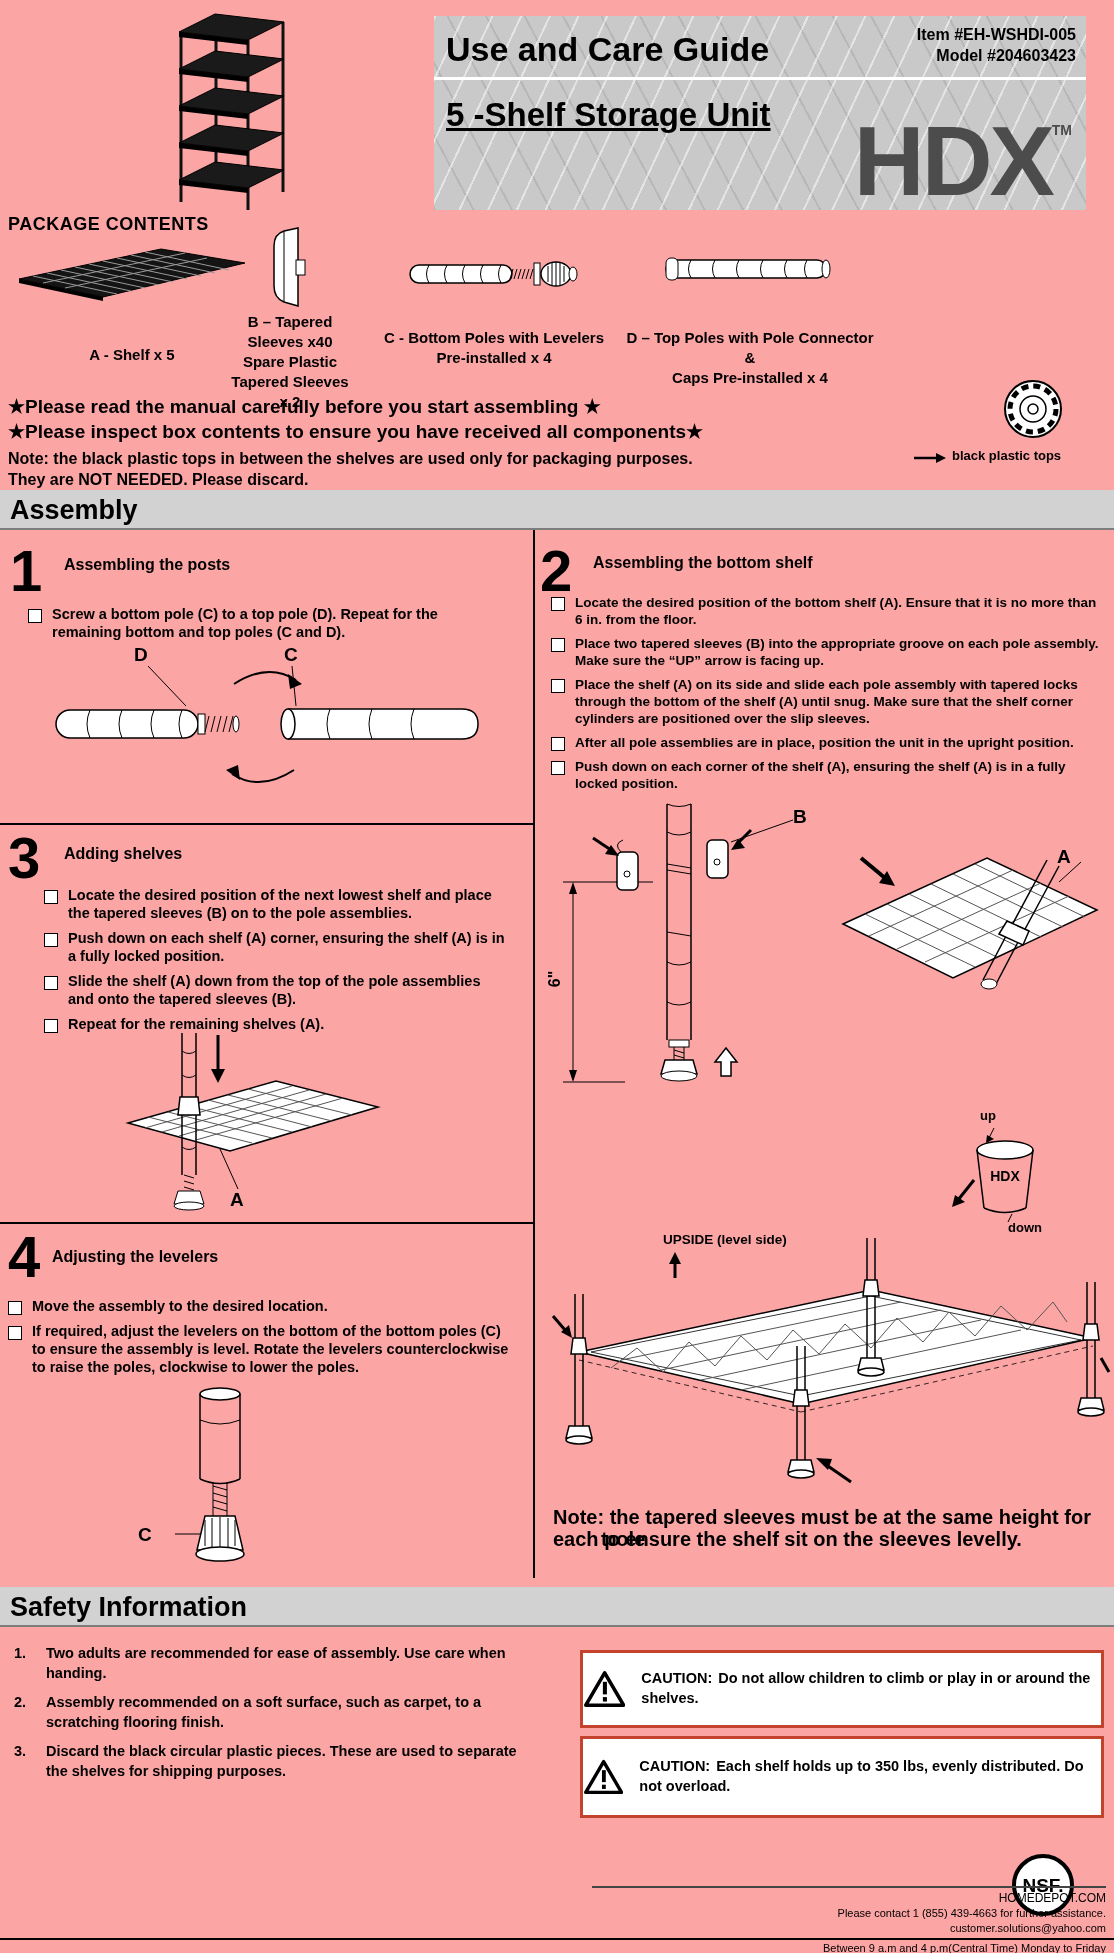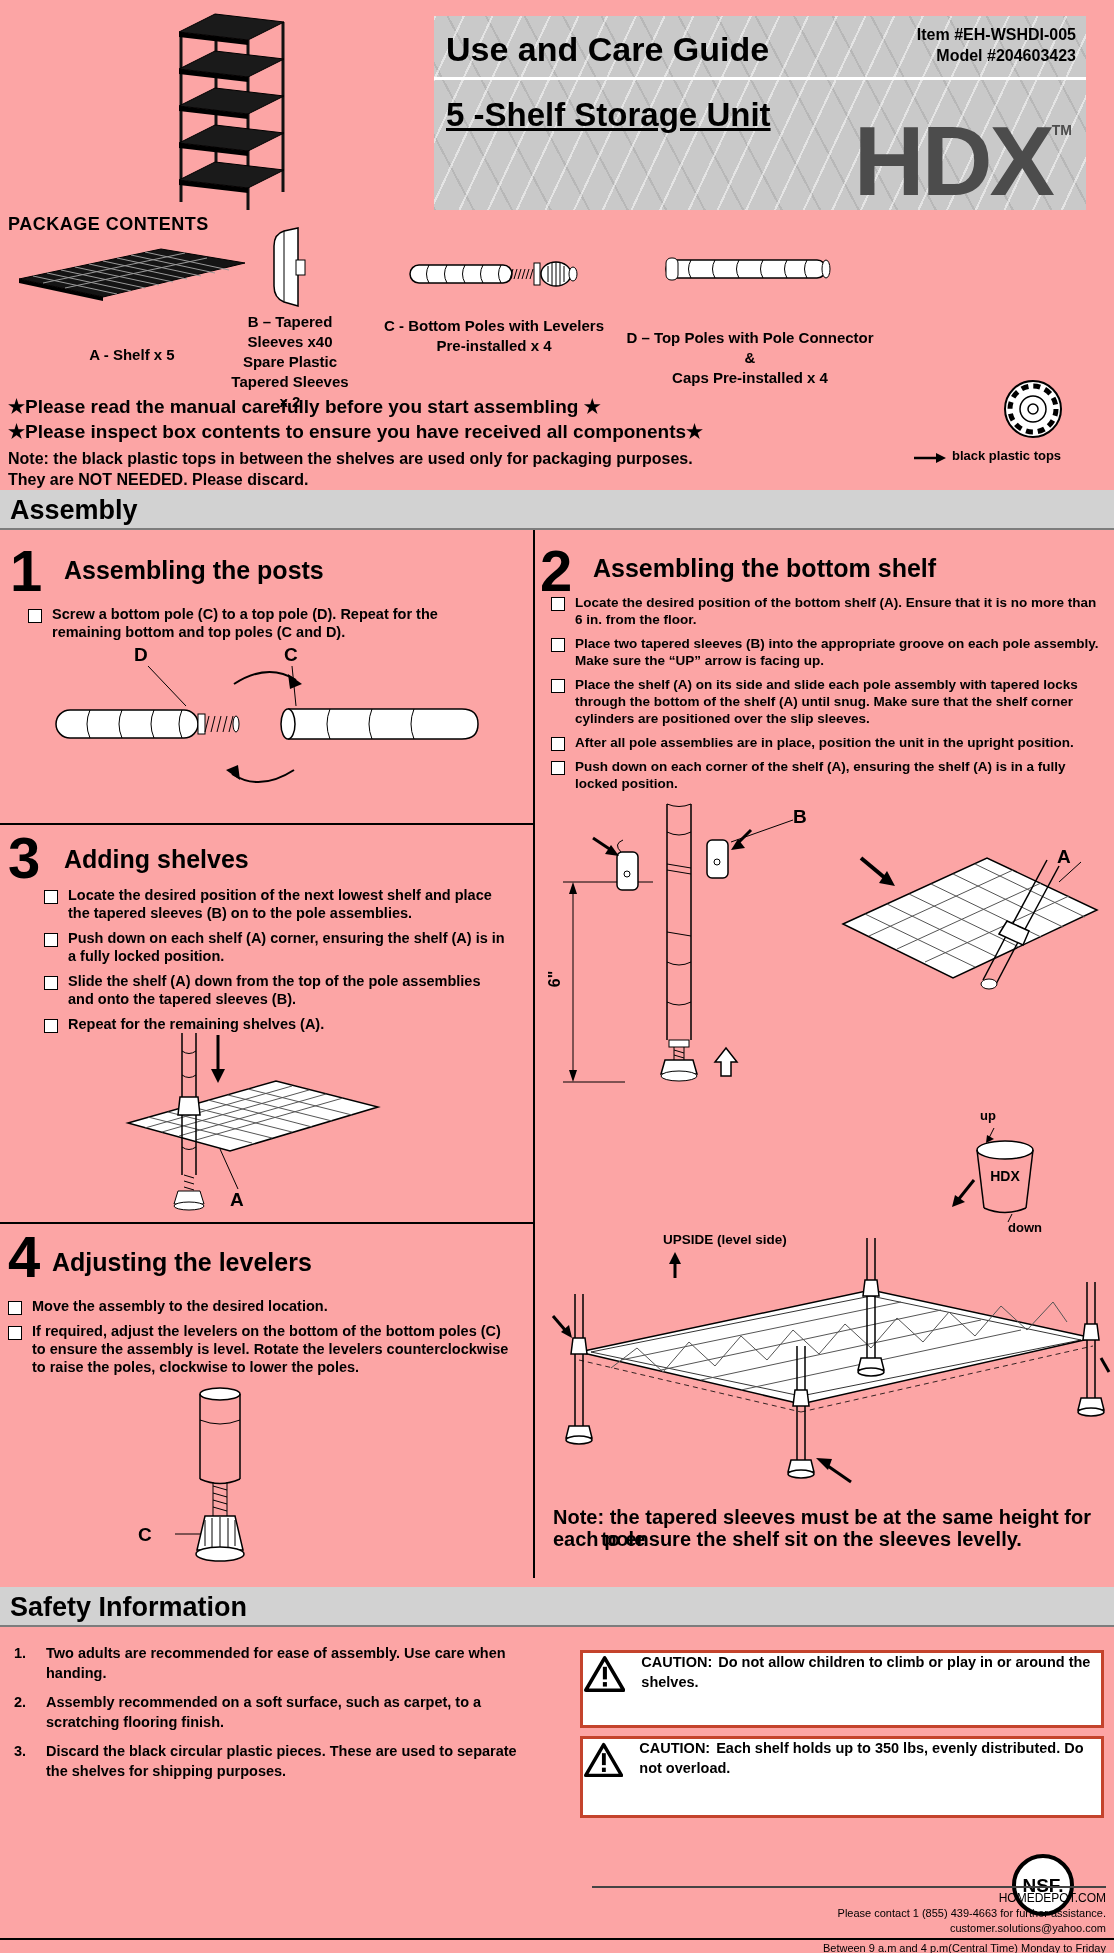--- a/index.html
+++ b/index.html
@@ -24,37 +24,37 @@
   .part svg{display:block;margin:0 auto;}
   
   .star-line{font-size:19px;font-weight:bold;line-height:25px;}
   .note-line{font-size:16px;font-weight:bold;line-height:21px;}
   
   .secbar{position:absolute;left:0;width:1114px;height:40px;background:#d2d2d2;border-bottom:2px solid #7d7d7d;
           font-size:27px;font-weight:bold;line-height:40px;padding-left:10px;box-sizing:border-box;}
   
   .step{position:absolute;}
   .step-num{position:absolute;font-size:58px;font-weight:bold;line-height:1;}
-  .step-title{position:absolute;font-size:25px;font-weight:bold;}
+  .step-title{position:absolute;font-size:16px;font-weight:bold;}
   .list{position:absolute;}
   .check-item{display:flex;gap:10px;margin-bottom:7px;}
   .checkbox{width:12px;height:12px;border:1.6px solid #000;flex:none;margin-top:3px;background:#fff;}
   .check-text{font-weight:bold;font-size:14.5px;line-height:1.24;}
   .step2 .check-text{font-size:13.5px;line-height:1.26;}
   .fig{position:absolute;}
   .fig-label{position:absolute;font-size:19px;font-weight:bold;}
   .fig-label-sm{position:absolute;font-size:13px;font-weight:bold;}
   .rot{transform:rotate(-90deg);transform-origin:center;font-size:16px;}
   .divider{position:absolute;background:#000;}
   .step-note{position:absolute;font-size:20px;font-weight:bold;line-height:22px;}
   
   .safety-item{display:flex;gap:12px;margin-bottom:10px;font-size:14.5px;font-weight:bold;line-height:1.35;}
   .safety-num{flex:none;width:20px;}
   .caution-box{position:absolute;left:580px;width:524px;border:3px solid #c4432c;box-sizing:border-box;
-               display:flex;gap:16px;padding:0 1px;background:#fff;}
+               display:flex;align-items:center;gap:16px;padding:0 1px;background:#fff;}
   .caution-text{font-size:14.5px;font-weight:bold;line-height:1.35;}
   .c-label{margin-right:6px;}
   
   .footer-text{position:absolute;right:8px;text-align:right;font-size:11px;line-height:15px;}
   .footer-site{font-size:12px;}
 </style>
 </head>
 <body>
 
 <div class="page">
@@ -133,21 +133,21 @@
   <div class="part" id="partC" style="left:378px;top:250px;width:232px;">
     <svg width="175" height="50" viewBox="0 0 175 50">
       <rect x="3" y="15" width="102" height="18" rx="9" fill="#fff" stroke="#000" stroke-width="1.5"></rect>
       <path d="M22,15 q-5,9 0,18 M40,15 q-5,9 0,18 M58,15 q-5,9 0,18 M76,15 q-5,9 0,18 M94,15 q-5,9 0,18" fill="none" stroke="#000"></path>
       <path d="M106,19 l-3,10 M110,19 l-3,10 M114,19 l-3,10 M118,19 l-3,10 M122,19 l-3,10 M126,19 l-3,10" stroke="#000"></path>
       <rect x="127" y="13" width="6" height="22" fill="#fff" stroke="#000"></rect>
       <ellipse cx="149" cy="24" rx="15" ry="12" fill="#fff" stroke="#000" stroke-width="1.5"></ellipse>
       <path d="M141,16 V32 M145,13 V35 M149,12 V36 M153,13 V35 M157,16 V32" stroke="#000"></path>
       <ellipse cx="166" cy="24" rx="4" ry="7" fill="#fff" stroke="#000"></ellipse>
     </svg>
-    <div style="margin-top:16px;">
+    <div style="margin-top:28px;">
       <div>C - Bottom Poles with Levelers</div>
       <div>Pre-installed x 4</div>
     </div>
   </div>
 
   <div class="part" id="partD" style="left:622px;top:250px;width:256px;">
     <svg width="175" height="38" viewBox="0 0 175 38">
       <rect x="3" y="10" width="160" height="18" rx="9" fill="#fff" stroke="#000" stroke-width="1.5"></rect>
       <path d="M28,10 q-5,9 0,18 M52,10 q-5,9 0,18 M76,10 q-5,9 0,18 M100,10 q-5,9 0,18 M124,10 q-5,9 0,18 M144,10 q-5,9 0,18" fill="none" stroke="#000"></path>
       <rect x="3" y="8" width="12" height="22" rx="5" fill="#fff" stroke="#000"></rect>

